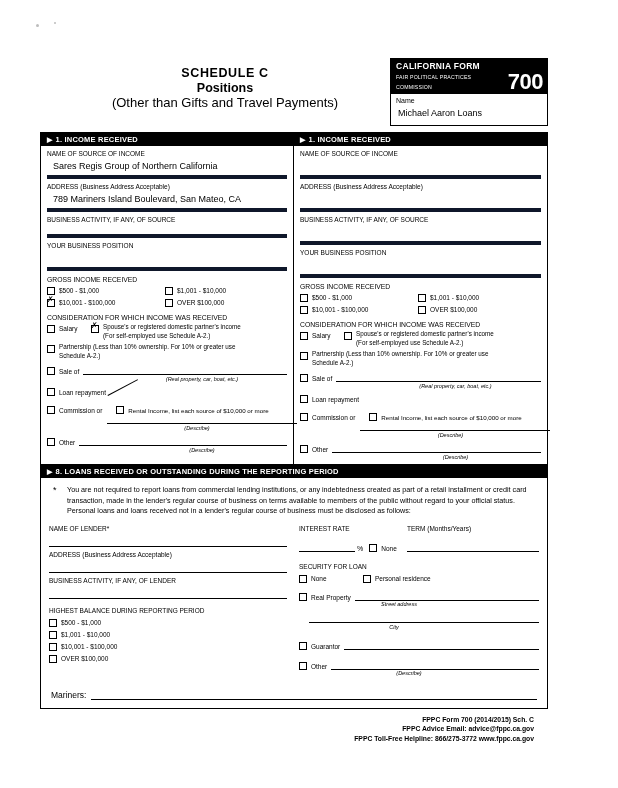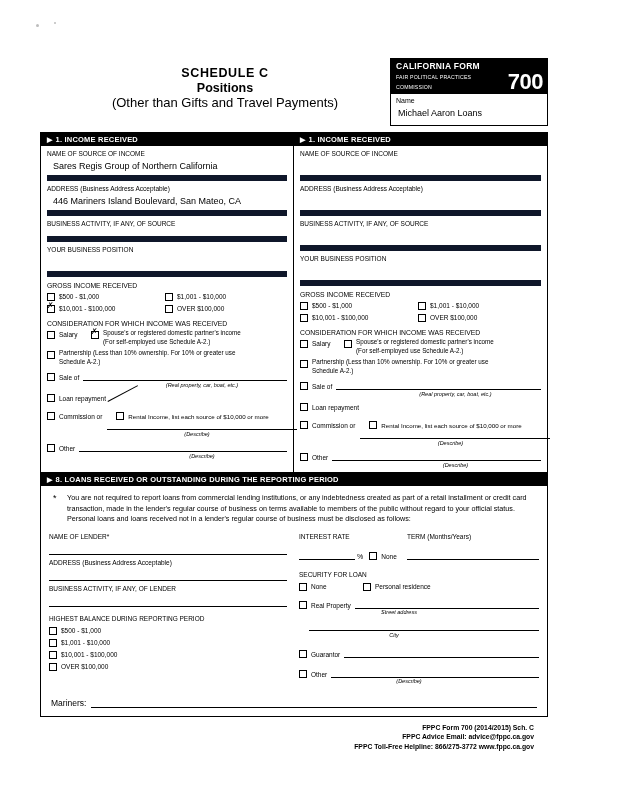--- a/index.html
+++ b/index.html
@@ -140,21 +140,21 @@
     width: 50%;
     box-sizing: border-box;
   }
   .income-col.left {
     border-right: 1px solid #000;
   }
   .col-body {
     padding: 0 6px 4px 6px;
   }
   .fld {
-    border-bottom: 6px solid #0f172a;
+    border-bottom: 4px solid #0f172a;
     padding-top: 3px;
     padding-bottom: 1px;
     min-height: 26px;
     box-sizing: border-box;
   }
   .fld-label {
     font-size: 6.5px;
     line-height: 9px;
   }
   .fld-value {
@@ -395,21 +395,21 @@
           <div class="section-bar">
             <span class="arrow">▶</span><span>1. INCOME RECEIVED</span>
           </div>
           <div class="col-body">
             <div class="fld">
               <div class="fld-label">NAME OF SOURCE OF INCOME</div>
               <div class="fld-value">Sares Regis Group of Northern California</div>
             </div>
             <div class="fld">
               <div class="fld-label">ADDRESS (Business Address Acceptable)</div>
-              <div class="fld-value">446 Mariners Island Boulevard, San Mateo, CA</div>
+              <div class="fld-value">789 Mariners Island Boulevard, San Mateo, CA</div>
             </div>
             <div class="fld">
               <div class="fld-label">BUSINESS ACTIVITY, IF ANY, OF SOURCE</div>
             </div>
             <div class="fld">
               <div class="fld-label">YOUR BUSINESS POSITION</div>
               <div class="fld-value"></div>
             </div>
 
             <div class="gross-label">GROSS INCOME RECEIVED</div>

